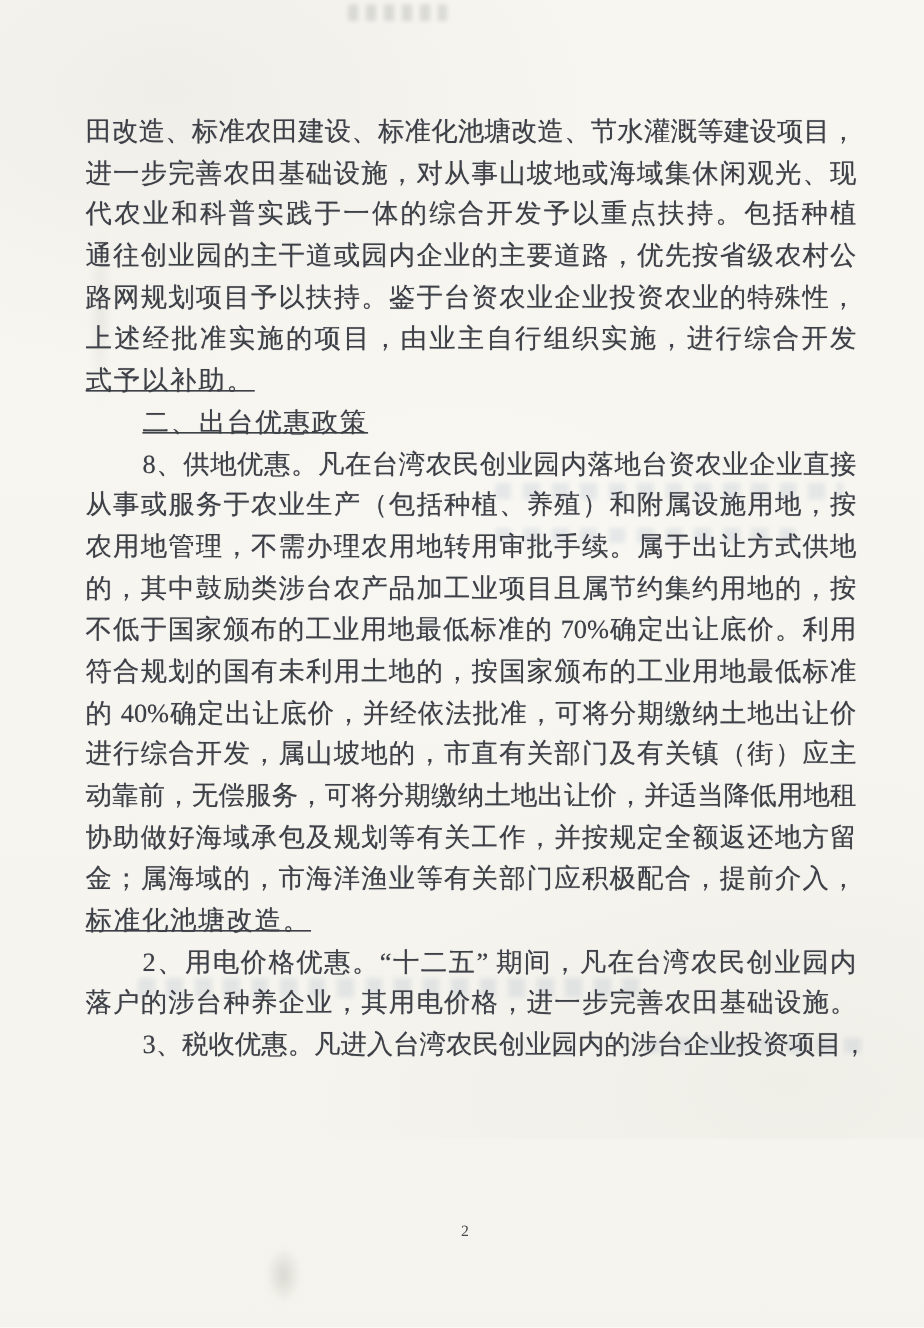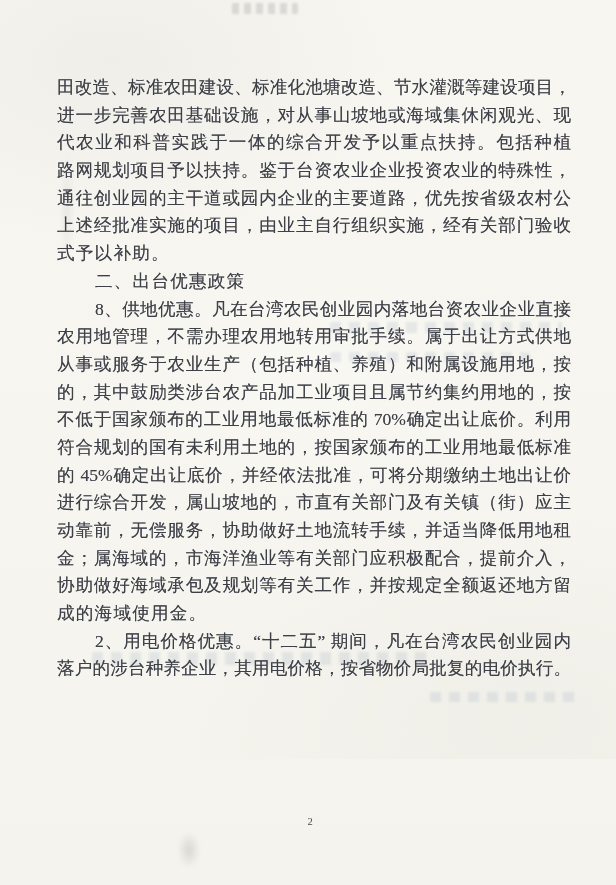--- a/index.html
+++ b/index.html
@@ -44,20 +44,21 @@
     white-space: nowrap;
     text-align: justify;
     text-align-last: justify;
     overflow: hidden;
   }
   .line.end {
     text-align: center;
     text-align-last: left;
     letter-spacing: 1.2px;
     white-space: normal;
+    text-decoration: underline;
   }
   .line.indent {
     text-indent: 38px;
   }
   .page-number {
     position: absolute;
     left: 300px;
     top: 816px;
     width: 20px;
     text-align: center;
@@ -99,36 +100,37 @@
   <div class="artifact bleed" style="left:330px; top:352px; width:200px; height:10px;"></div>
   <div class="artifact bleed" style="left:92px; top:652px; width:336px; height:13px;"></div>
   <div class="artifact bleed" style="left:430px; top:692px; width:150px; height:10px;"></div>
   <div class="artifact smudge" style="left:178px; top:832px; width:22px; height:36px;"></div>
   <div class="artifact smudge" style="left:60px; top:150px; width:14px; height:120px; opacity:.5;"></div>
 
   <div class="text-block">
     <div class="line">田改造、标准农田建设、标准化池塘改造、节水灌溉等建设项目，</div>
     <div class="line">进一步完善农田基础设施，对从事山坡地或海域集休闲观光、现</div>
     <div class="line">代农业和科普实践于一体的综合开发予以重点扶持。包括种植</div>
+    <div class="line">通往创业园的主干道或园内企业的主要道路，优先按省级农村公</div>
     <div class="line">路网规划项目予以扶持。鉴于台资农业企业投资农业的特殊性，</div>
-    <div class="line">通往创业园的主干道或园内企业的主要道路，优先按省级农村公</div>
-    <div class="line">上述经批准实施的项目，由业主自行组织实施，经有关部门验收</div>
+    <div class="line">上述经批准实施的项目，由业主自行组织实施，进行综合开发</div>
     <div class="line end">式予以补助。</div>
     <div class="line indent end">二、出台优惠政策</div>
     <div class="line indent">8、供地优惠。凡在台湾农民创业园内落地台资农业企业直接</div>
+    <div class="line">从事或服务于农业生产（包括种植、养殖）和附属设施用地，按</div>
     <div class="line">农用地管理，不需办理农用地转用审批手续。属于出让方式供地</div>
-    <div class="line">从事或服务于农业生产（包括种植、养殖）和附属设施用地，按</div>
     <div class="line">的，其中鼓励类涉台农产品加工业项目且属节约集约用地的，按</div>
     <div class="line">不低于国家颁布的工业用地最低标准的 70%确定出让底价。利用</div>
     <div class="line">符合规划的国有未利用土地的，按国家颁布的工业用地最低标准</div>
-    <div class="line">的 45%确定出让底价，并经依法批准，可将分期缴纳土地出让价</div>
+    <div class="line">的 40%确定出让底价，并经依法批准，可将分期缴纳土地出让价</div>
     <div class="line">进行综合开发，属山坡地的，市直有关部门及有关镇（街）应主</div>
-    <div class="line">动靠前，无偿服务，协助做好土地流转手续，并适当降低用地租</div>
+    <div class="line">动靠前，无偿服务，可将分期缴纳土地出让价，并适当降低用地租</div>
+    <div class="line">协助做好海域承包及规划等有关工作，并按规定全额返还地方留</div>
     <div class="line">金；属海域的，市海洋渔业等有关部门应积极配合，提前介入，</div>
-    <div class="line">协助做好海域承包及规划等有关工作，并按规定全额返还地方留</div>
-    <div class="line end">成的海域使用金。</div>
+    <div class="line end">标准化池塘改造。</div>
     <div class="line indent">2、用电价格优惠。“十二五” 期间，凡在台湾农民创业园内</div>
-    <div class="line">落户的涉台种养企业，其用电价格，按省物价局批复的电价执行。</div>
+    <div class="line">落户的涉台种养企业，其用电价格，进一步完善农田基础设施。</div>
+    <div class="line indent">3、税收优惠。凡进入台湾农民创业园内的涉台企业投资项目，</div>
   </div>
 
   <div class="page-number">2</div>
 
 </div>
 
 </body></html>

